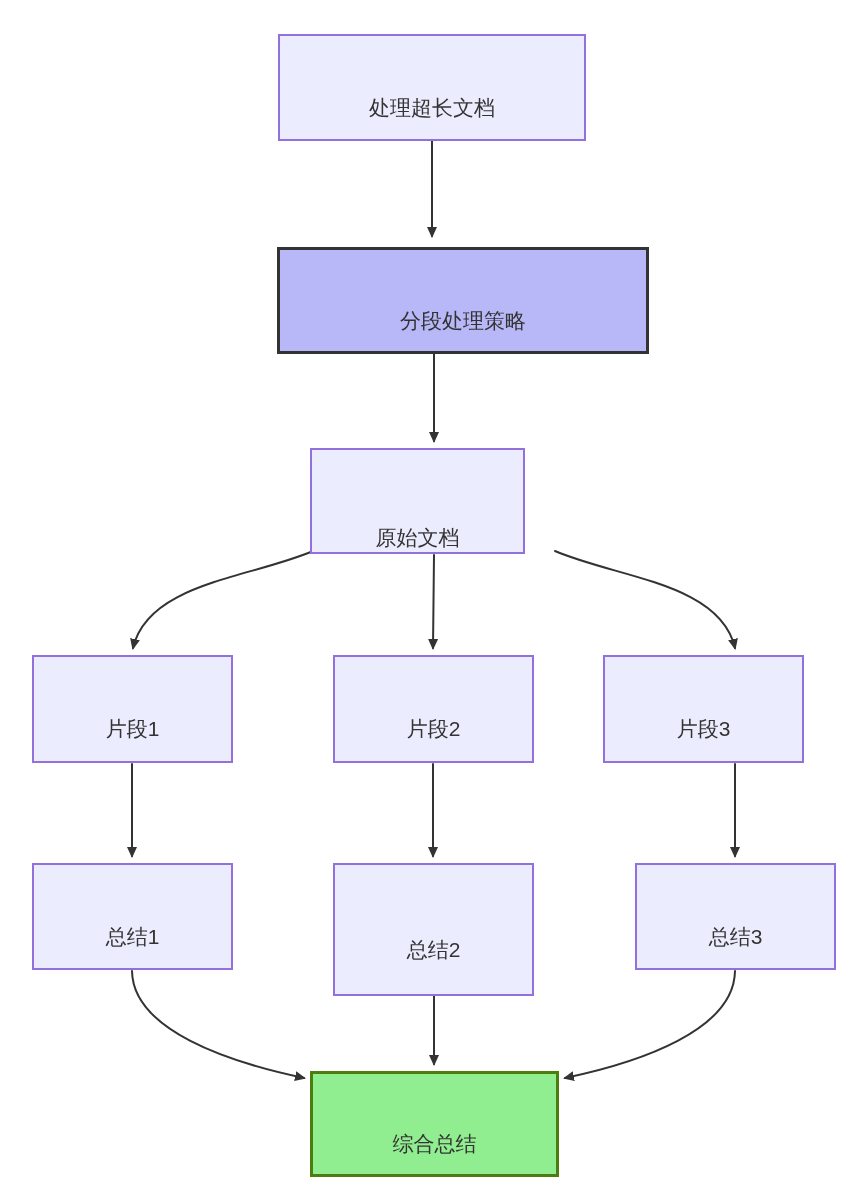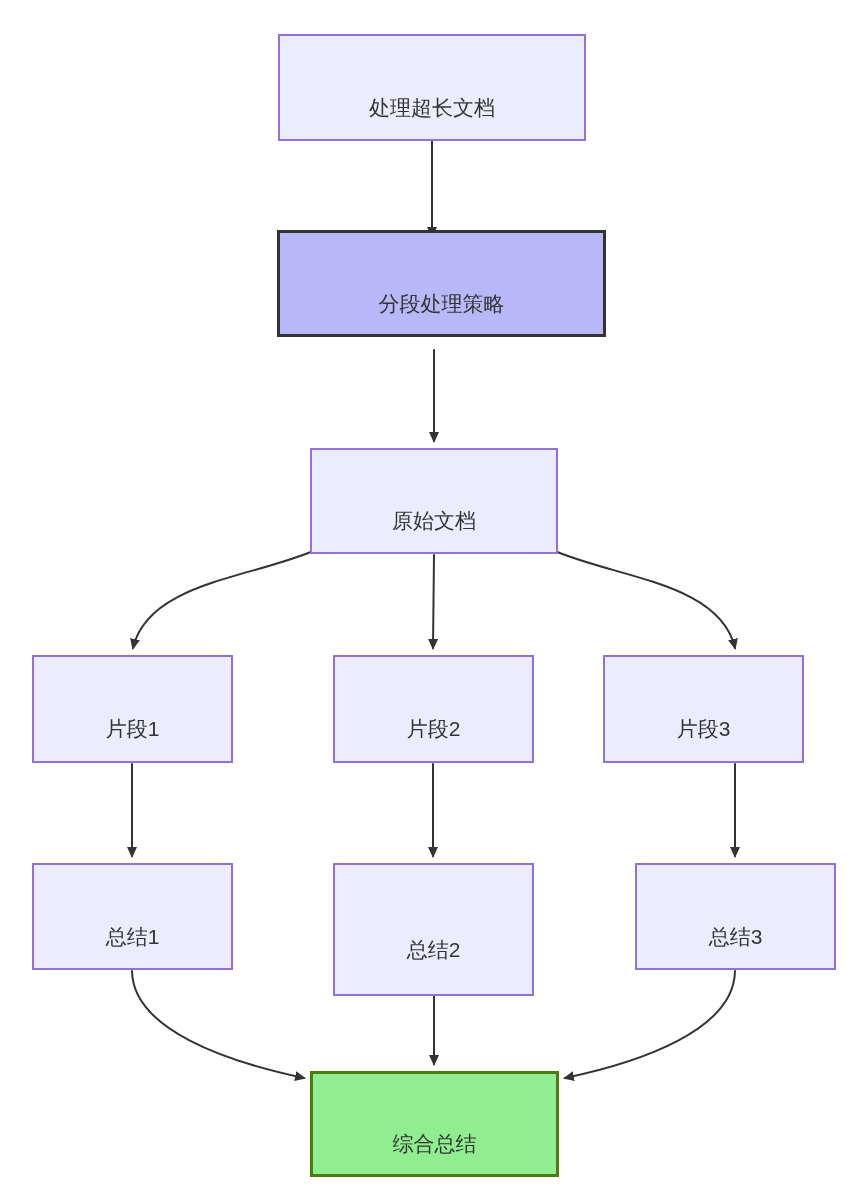--- a/index.html
+++ b/index.html
@@ -72,25 +72,25 @@
       <path d="M132,971 C133,1030 228,1062 304,1078" marker-end="url(#arrow)"></path>
       <path d="M434,971 L434,1064" marker-end="url(#arrow)"></path>
       <path d="M735,971 C734,1030 641,1062 565,1078" marker-end="url(#arrow)"></path>
     </g>
   </svg>
 
   <div class="node" style="left:278px; top:34px; width:308px; height:107px;">
     <span>处理超长文档</span>
   </div>
 
-  <div class="node highlight" style="left:277px; top:230px; width:329px; height:107px;">
+  <div class="node highlight" style="left:277px; top:247px; width:372px; height:107px;">
     <span>分段处理策略</span>
   </div>
 
-  <div class="node" style="left:310px; top:448px; width:248px; height:106px;">
+  <div class="node" style="left:310px; top:448px; width:215px; height:106px;align-items:flex-end;">
     <span>原始文档</span>
   </div>
 
   <div class="node" style="left:32px; top:655px; width:201px; height:108px;">
     <span>片段1</span>
   </div>
 
   <div class="node" style="left:333px; top:655px; width:201px; height:108px;">
     <span>片段2</span>
   </div>

